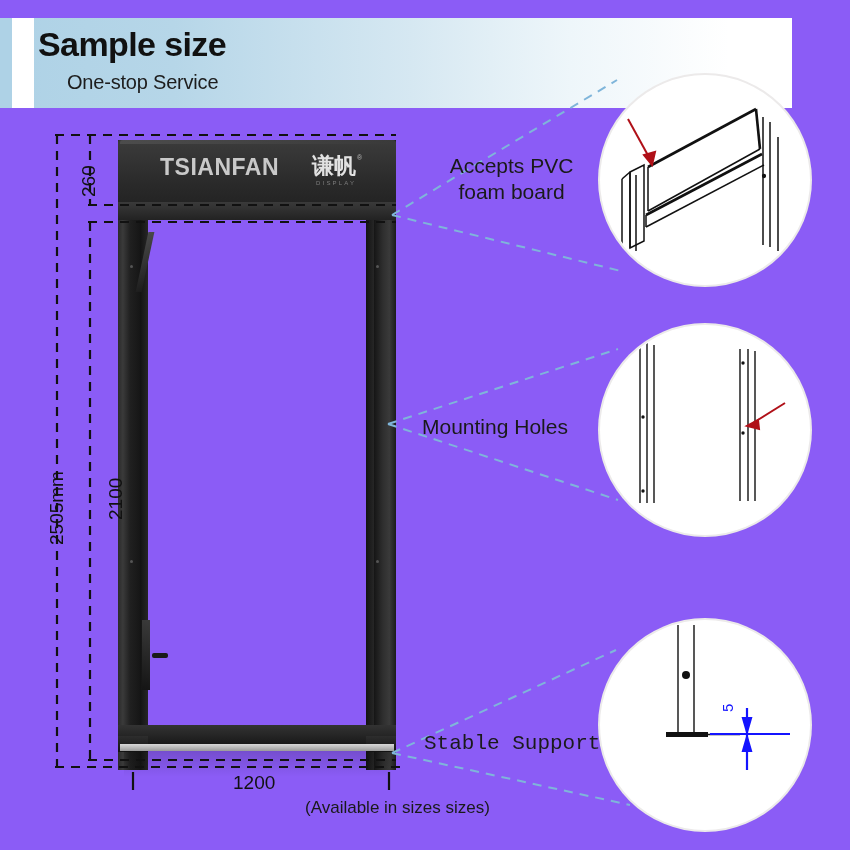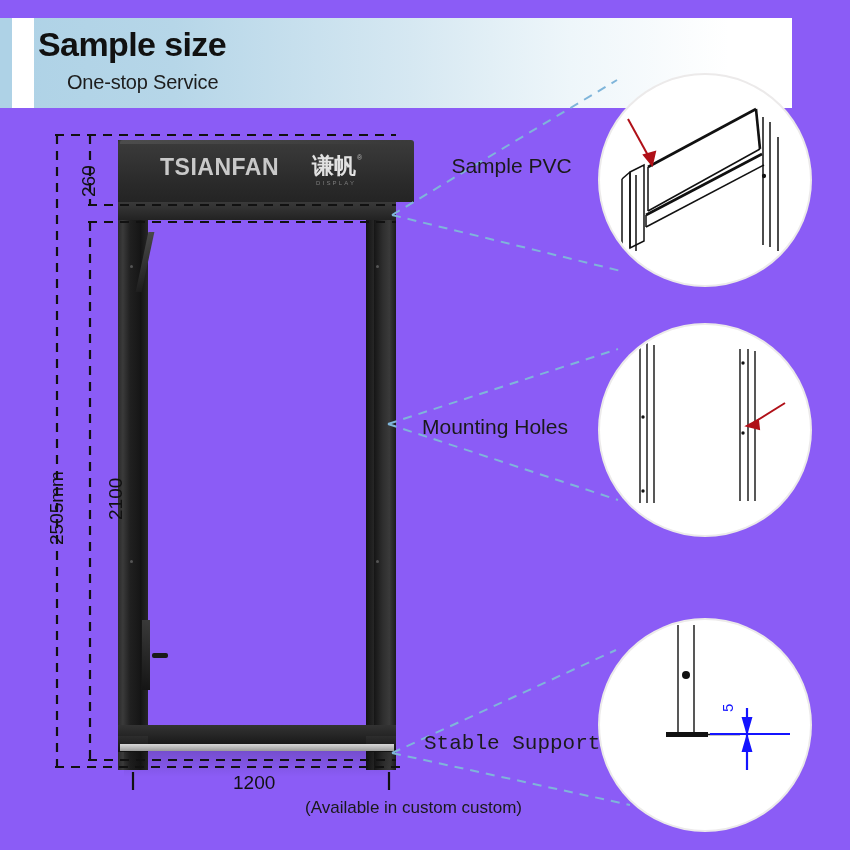--- a/index.html
+++ b/index.html
@@ -30,21 +30,21 @@
   .post-l{left:0;}
   .post-r{left:256px;
         background:linear-gradient(to right,#151515 0%,#2e2e2e 40%,#3a3a3a 70%,#1b1b1b 100%);}
   .post-inner{position:absolute;top:0;width:8px;height:630px;
         background:linear-gradient(to right,#131313,#262626);}
   .post-inner-l{left:22px;}
   .post-inner-r{left:248px;}
 
   .header-box{position:absolute;left:0;top:0;width:278px;height:62px;
         background:linear-gradient(to bottom,#3b3b3b 0%,#343434 30%,#2a2a2a 70%,#242424 100%);
-        border-radius:3px 3px 0 0;padding-left:18px;}
+        border-radius:3px 3px 0 0;}
   .header-top-hl{position:absolute;left:2px;top:0;width:274px;height:4px;
         background:linear-gradient(to right,#4c4c4c,#3a3a3a);border-radius:3px 3px 0 0;}
   .crossbar{position:absolute;left:0;top:62px;width:278px;height:18px;
         background:linear-gradient(to bottom,#3a3a3a,#222);}
 
   .logo{position:absolute;left:42px;top:16px;width:205px;height:34px;}
   .logo-main{position:absolute;left:0;top:0;font-size:23px;font-weight:bold;
         letter-spacing:0.5px;color:#c9c9c9;line-height:1;}
   .logo-cn{position:absolute;left:152px;top:-1px;font-size:22px;font-weight:bold;
         color:#e2e2e2;line-height:1;}
@@ -164,24 +164,25 @@
 
       <line x1="392" y1="753" x2="616" y2="650"></line>
       <line x1="392" y1="753" x2="630" y2="805"></line>
     </g>
   </svg>
 
   <div class="dim vert" style="left:46px;top:545px;">2505mm</div>
   <div class="dim vert" style="left:105px;top:520px;">2100</div>
   <div class="dim vert" style="left:78px;top:197px;">260</div>
   <div class="dim" style="left:233px;top:772px;">1200</div>
-  <div class="note" style="left:305px;top:798px;">(Available in custom custom)</div>
+  <div class="note" style="left:305px;top:798px;">(Available in sizes sizes)</div>
 
   <div class="callout two" style="left:424px;top:153px;width:175px;">
-    <div>Sample PVC</div>
+    <div>Accepts PVC</div>
+    <div>foam board</div>
   </div>
 
   <div class="callout" style="left:422px;top:414px;text-align:right;">Mounting Holes</div>
 
   <div class="callout" style="left:424px;top:731px;font-family:Liberation Mono, monospace;">Stable Support</div>
 
   <div class="circ" style="left:600px;top:75px;width:210px;height:210px;">
     <svg width="210" height="210" viewBox="0 0 210 210">
       <defs>
           <clipPath id="c1">

